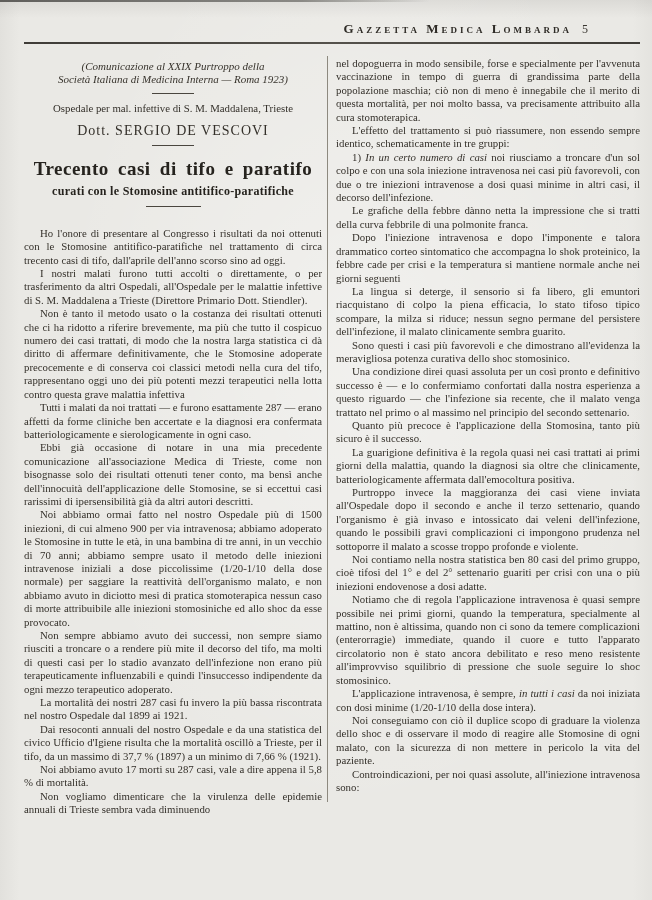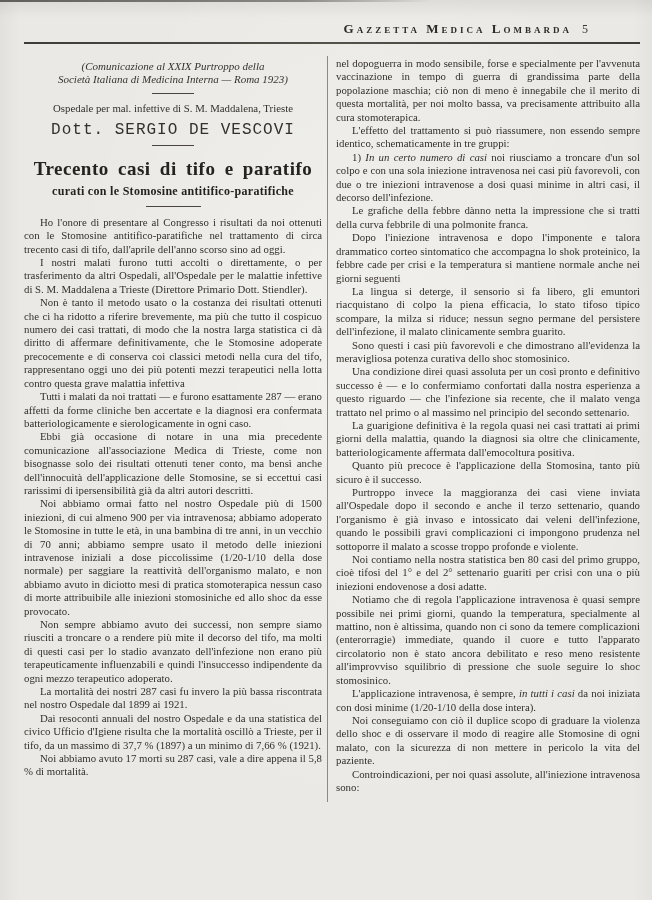--- a/index.html
+++ b/index.html
@@ -29,29 +29,29 @@
     background:linear-gradient(90deg,#3f3c37 0%,#55524c 50%,#3f3c37 100%);}
   .col-divider{position:absolute;top:56px;left:327px;width:1px;height:746px;background:#8d897f;}
 
   .col{position:absolute;top:54px;font-size:10.8px;line-height:13.4px;text-align:justify;}
   .col-left{left:24px;width:298px;}
   .col-right{left:336px;width:304px;}
 
   .masthead{text-align:center;}
   .comm{font-style:italic;font-size:11px;line-height:13px;margin:6px 0 0 0;color:#37332c;}
   .hospital{font-size:10.8px;margin:8px 0 0 0;}
-  .author{font-size:16px;letter-spacing:1px;margin:9px 0 0 0;font-family:Liberation Mono, monospace;}
+  .author{font-size:14px;letter-spacing:1px;margin:9px 0 0 0;}
   .sep{height:1px;background:#4a463f;border:0;margin:7px auto 6px auto;}
   .sep-w40{width:42px;}
   .sep-w55{width:55px;}
   .article-title{font-size:19px;font-weight:bold;color:#26231e;
     letter-spacing:.5px;word-spacing:4px;margin:12px 0 0 0;line-height:21px;}
   .article-subtitle{font-size:12px;font-weight:bold;color:#26231e;
     letter-spacing:.3px;margin:5px 0 0 0;line-height:15px;}
-  .paras{margin-top:9px;}
+  .paras{margin-top:20px;}
   .col-right .paras{margin-top:3px;}
   p.para{margin:0;padding:0;}
   p.para.indent{text-indent:16px;}
   .it{font-style:italic;}
 </style>
 </head>
 <body>
 
 <div class="page">
   <div class="scan-edge"></div>
@@ -76,35 +76,36 @@
         <p class="para indent"><span>Ho l'onore di presentare al Congresso i risultati da noi ottenuti con le Stomosine antitifico-paratifiche nel trattamento di circa trecento casi di tifo, dall'aprile dell'anno scorso sino ad oggi.</span></p>
         <p class="para indent"><span>I nostri malati furono tutti accolti o direttamente, o per trasferimento da altri Ospedali, all'Ospedale per le malattie infettive di S. M. Maddalena a Trieste (Direttore Primario Dott. Stiendler).</span></p>
         <p class="para indent"><span>Non è tanto il metodo usato o la costanza dei risultati ottenuti che ci ha ridotto a riferire brevemente, ma più che tutto il cospicuo numero dei casi trattati, di modo che la nostra larga statistica ci dà diritto di affermare definitivamente, che le Stomosine adoperate precocemente e di conserva coi classici metodi nella cura del tifo, rappresentano oggi uno dei più potenti mezzi terapeutici nella lotta contro questa grave malattia infettiva</span></p>
         <p class="para indent"><span>Tutti i malati da noi trattati — e furono esattamente 287 — erano affetti da forme cliniche ben accertate e la diagnosi era confermata batteriologicamente e sierologicamente in ogni caso.</span></p>
         <p class="para indent"><span>Ebbi già occasione di notare in una mia precedente comunicazione all'associazione Medica di Trieste, come non bisognasse solo dei risultati ottenuti tener conto, ma bensì anche dell'innocuità dell'applicazione delle Stomosine, se si eccettui casi rarissimi di ipersensibilità già da altri autori descritti.</span></p>
         <p class="para indent"><span>Noi abbiamo ormai fatto nel nostro Ospedale più di 1500 iniezioni, di cui almeno 900 per via intravenosa; abbiamo adoperato le Stomosine in tutte le età, in una bambina di tre anni, in un vecchio di 70 anni; abbiamo sempre usato il metodo delle iniezioni intravenose iniziali a dose piccolissime (1/20-1/10 della dose normale) per saggiare la reattività dell'organismo malato, e non abbiamo avuto in diciotto mesi di pratica stomoterapica nessun caso di morte attribuibile alle iniezioni stomosiniche ed allo shoc da esse provocato.</span></p>
         <p class="para indent"><span>Non sempre abbiamo avuto dei successi, non sempre siamo riusciti a troncare o a rendere più mite il decorso del tifo, ma molti di questi casi per lo stadio avanzato dell'infezione non erano più terapeuticamente influenzabili e quindi l'insuccesso indipendente da ogni mezzo terapeutico adoperato.</span></p>
         <p class="para indent"><span>La mortalità dei nostri 287 casi fu invero la più bassa riscontrata nel nostro Ospedale dal 1899 ai 1921.</span></p>
         <p class="para indent"><span>Dai resoconti annuali del nostro Ospedale e da una statistica del civico Ufficio d'Igiene risulta che la mortalità oscillò a Trieste, per il tifo, da un massimo di 37,7 % (1897) a un minimo di 7,66 % (1921).</span></p>
         <p class="para indent"><span>Noi abbiamo avuto 17 morti su 287 casi, vale a dire appena il 5,8 % di mortalità.</span></p>
+        <p class="para indent"><span>Non vogliamo dimenticare che la virulenza delle epidemie annuali di Trieste sembra vada diminuendo</span></p>
       </div>
   </div>
 
   <div class="col col-right">
     <div class="paras">
         <p class="para"><span>nel dopoguerra in modo sensibile, forse e specialmente per l'avvenuta vaccinazione in tempo di guerra di grandissima parte della popolazione maschia; ciò non di meno è innegabile che il merito di questa mortalità, per noi molto bassa, va precisamente attribuito alla cura stomoterapica.</span></p>
         <p class="para indent"><span>L'effetto del trattamento si può riassumere, non essendo sempre identico, schematicamente in tre gruppi:</span></p>
         <p class="para indent"><span>1) </span><span class="it">In un certo numero di casi</span><span> noi riusciamo a troncare d'un sol colpo e con una sola iniezione intravenosa nei casi più favorevoli, con due o tre iniezioni intravenose a dosi quasi minime in altri casi, il decorso dell'infezione.</span></p>
         <p class="para indent"><span>Le grafiche della febbre dànno netta la impressione che si tratti della curva febbrile di una polmonite franca.</span></p>
         <p class="para indent"><span>Dopo l'iniezione intravenosa e dopo l'imponente e talora drammatico corteo sintomatico che accompagna lo shok proteinico, la febbre cade per crisi e la temperatura si mantiene normale anche nei giorni seguenti</span></p>
         <p class="para indent"><span>La lingua si deterge, il sensorio si fa libero, gli emuntori riacquistano di colpo la piena efficacia, lo stato tifoso tipico scompare, la milza si riduce; nessun segno permane del persistere dell'infezione, il malato clinicamente sembra guarito.</span></p>
         <p class="para indent"><span>Sono questi i casi più favorevoli e che dimostrano all'evidenza la meravigliosa potenza curativa dello shoc stomosinico.</span></p>
         <p class="para indent"><span>Una condizione direi quasi assoluta per un così pronto e definitivo successo è — e lo confermiamo confortati dalla nostra esperienza a questo riguardo — che l'infezione sia recente, che il malato venga trattato nel primo o al massimo nel principio del secondo settenario.</span></p>
+        <p class="para indent"><span>Quanto più precoce è l'applicazione della Stomosina, tanto più sicuro è il successo.</span></p>
         <p class="para indent"><span>La guarigione definitiva è la regola quasi nei casi trattati ai primi giorni della malattia, quando la diagnosi sia oltre che clinicamente, batteriologicamente affermata dall'emocoltura positiva.</span></p>
-        <p class="para indent"><span>Quanto più precoce è l'applicazione della Stomosina, tanto più sicuro è il successo.</span></p>
         <p class="para indent"><span>Purtroppo invece la maggioranza dei casi viene inviata all'Ospedale dopo il secondo e anche il terzo settenario, quando l'organismo è già invaso e intossicato dai veleni dell'infezione, quando le possibili gravi complicazioni ci impongono prudenza nel sottoporre il malato a scosse troppo profonde e violente.</span></p>
         <p class="para indent"><span>Noi contiamo nella nostra statistica ben 80 casi del primo gruppo, cioè tifosi del 1° e del 2° settenario guariti per crisi con una o più iniezioni endovenose a dosi adatte.</span></p>
         <p class="para indent"><span>Notiamo che di regola l'applicazione intravenosa è quasi sempre possibile nei primi giorni, quando la temperatura, specialmente al mattino, non è altissima, quando non ci sono da temere complicazioni (enterorragie) immediate, quando il cuore e tutto l'apparato circolatorio non è stato ancora debilitato e reso meno resistente all'improvviso squilibrio di pressione che suole seguire lo shoc stomosinico.</span></p>
         <p class="para indent"><span>L'applicazione intravenosa, è sempre, </span><span class="it">in tutti i casi</span><span> da noi iniziata con dosi minime (1/20-1/10 della dose intera).</span></p>
         <p class="para indent"><span>Noi conseguiamo con ciò il duplice scopo di graduare la violenza dello shoc e di osservare il modo di reagire alle Stomosine di ogni malato, con la sicurezza di non mettere in pericolo la vita del paziente.</span></p>
         <p class="para indent"><span>Controindicazioni, per noi quasi assolute, all'iniezione intravenosa sono:</span></p>
       </div>
   </div>
 </div>
 

